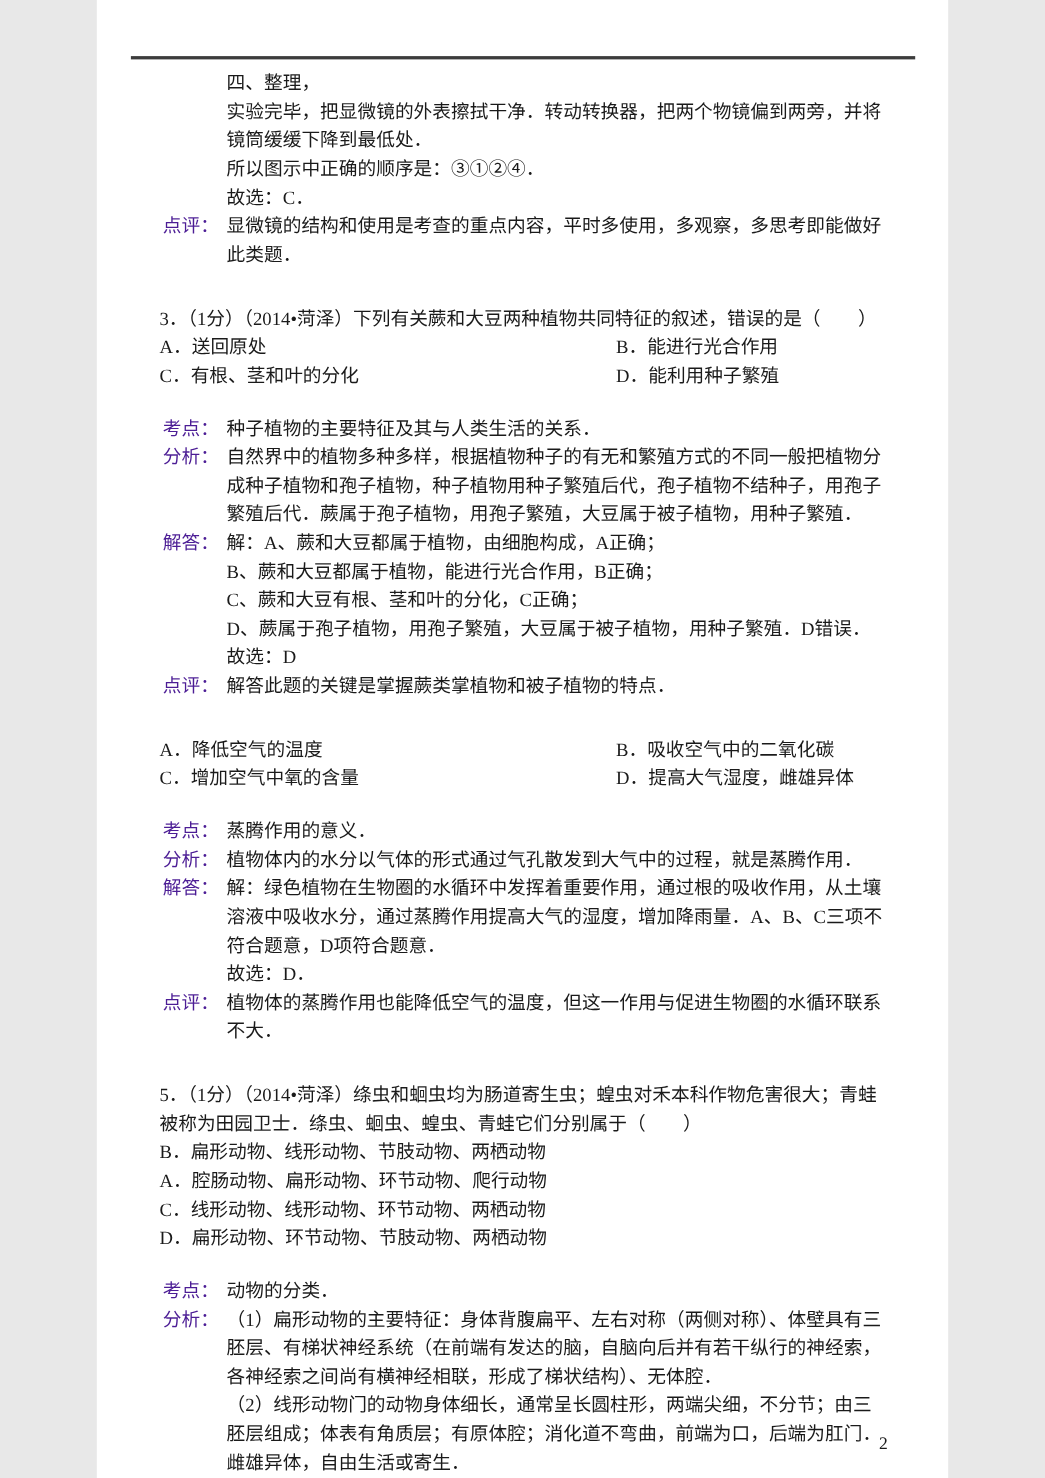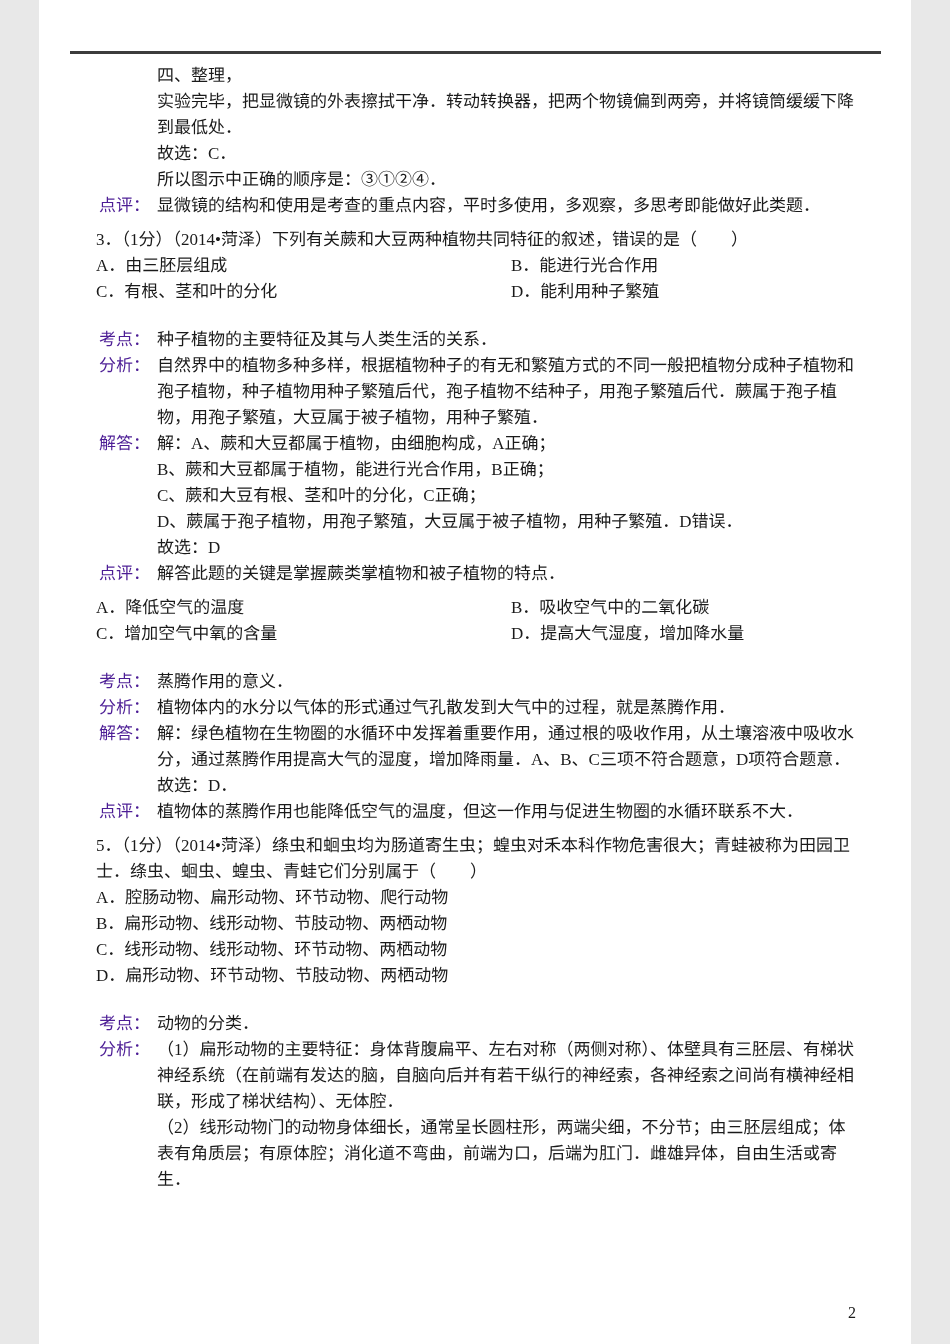--- a/index.html
+++ b/index.html
@@ -1,39 +1,39 @@
 <!DOCTYPE html>
 <html lang="zh-CN"><head>
 <meta charset="utf-8">
 <style>
   * { margin:0; padding:0; box-sizing:border-box; }
   html,body { background:#e8e8e8; }
   .page {
     position:relative;
-    width:872px; height:1344px;
+    width:774px; height:1344px;
     margin:0 auto;
     background:#ffffff;
     font-family:"Liberation Serif","DejaVu Serif",serif;
     font-size:17px;
     line-height:26px;
     color:#1a1a1a;
     overflow:hidden;
   }
   .toprule {
     position:absolute;
     top:51px; left:31px; right:30px;
     border-top:3px solid #3c3c3c;
   }
   .content {
     position:absolute;
     top:63px; left:57px; right:55px;
   }
   p { margin:0; }
   .indent { padding-left:61px; }
-  .qblock { margin-top:8px; }
+  .qblock { margin-top:32px; }
   .ansblock { margin-top:22px; }
   .lrow { display:flex; padding-left:3px; }
   .lrow .lbl {
     flex:0 0 58px;
     color:#4c1d95;
     white-space:nowrap;
   }
   .lrow .txt { flex:1; }
   .opts2 {
     display:grid;
@@ -50,32 +50,32 @@
 <body>
 
 <div class="page">
   <div class="toprule"></div>
 
   <div class="content">
 
     <section>
       <p class="indent">四、整理，</p>
       <p class="indent">实验完毕，把显微镜的外表擦拭干净．转动转换器，把两个物镜偏到两旁，并将镜筒缓缓下降到最低处．</p>
+      <p class="indent">所以图示中正确的顺序是：③①②④．</p>
       <p class="indent">故选：C．</p>
-      <p class="indent">所以图示中正确的顺序是：③①②④．</p>
       <div class="lrow">
         <span class="lbl">点评：</span>
         <span class="txt">显微镜的结构和使用是考查的重点内容，平时多使用，多观察，多思考即能做好此类题．</span>
       </div>
     </section>
 
     <section class="qblock">
       <p>3．（1分）（2014•菏泽）下列有关蕨和大豆两种植物共同特征的叙述，错误的是（　　）</p>
       <div class="opts2">
-        <span>A．由三胚层组成</span>
+        <span>A．送回原处</span>
         <span>B．能进行光合作用</span>
         <span>C．有根、茎和叶的分化</span>
         <span>D．能利用种子繁殖</span>
       </div>
     </section>
     <section class="ansblock">
       <div class="lrow">
         <span class="lbl">考点：</span>
         <span class="txt">种子植物的主要特征及其与人类生活的关系．</span>
       </div>
@@ -97,21 +97,21 @@
         <span class="lbl">点评：</span>
         <span class="txt">解答此题的关键是掌握蕨类掌植物和被子植物的特点．</span>
       </div>
     </section>
 
     <section class="qblock">
       <div class="opts2">
         <span>A．降低空气的温度</span>
         <span>B．吸收空气中的二氧化碳</span>
         <span>C．增加空气中氧的含量</span>
-        <span>D．提高大气湿度，增加降水量</span>
+        <span>D．提高大气湿度，雌雄异体</span>
       </div>
     </section>
     <section class="ansblock">
       <div class="lrow">
         <span class="lbl">考点：</span>
         <span class="txt">蒸腾作用的意义．</span>
       </div>
       <div class="lrow">
         <span class="lbl">分析：</span>
         <span class="txt">植物体内的水分以气体的形式通过气孔散发到大气中的过程，就是蒸腾作用．</span>
@@ -124,22 +124,22 @@
         </div>
       </div>
       <div class="lrow">
         <span class="lbl">点评：</span>
         <span class="txt">植物体的蒸腾作用也能降低空气的温度，但这一作用与促进生物圈的水循环联系不大．</span>
       </div>
     </section>
 
     <section class="qblock">
       <p>5．（1分）（2014•菏泽）绦虫和蛔虫均为肠道寄生虫；蝗虫对禾本科作物危害很大；青蛙被称为田园卫士．绦虫、蛔虫、蝗虫、青蛙它们分别属于（　　）</p>
+      <p>B．扁形动物、线形动物、节肢动物、两栖动物</p>
       <p>A．腔肠动物、扁形动物、环节动物、爬行动物</p>
-      <p>B．扁形动物、线形动物、节肢动物、两栖动物</p>
       <p>C．线形动物、线形动物、环节动物、两栖动物</p>
       <p>D．扁形动物、环节动物、节肢动物、两栖动物</p>
     </section>
     <section class="ansblock">
       <div class="lrow">
         <span class="lbl">考点：</span>
         <span class="txt">动物的分类．</span>
       </div>
       <div class="lrow">
         <span class="lbl">分析：</span>

